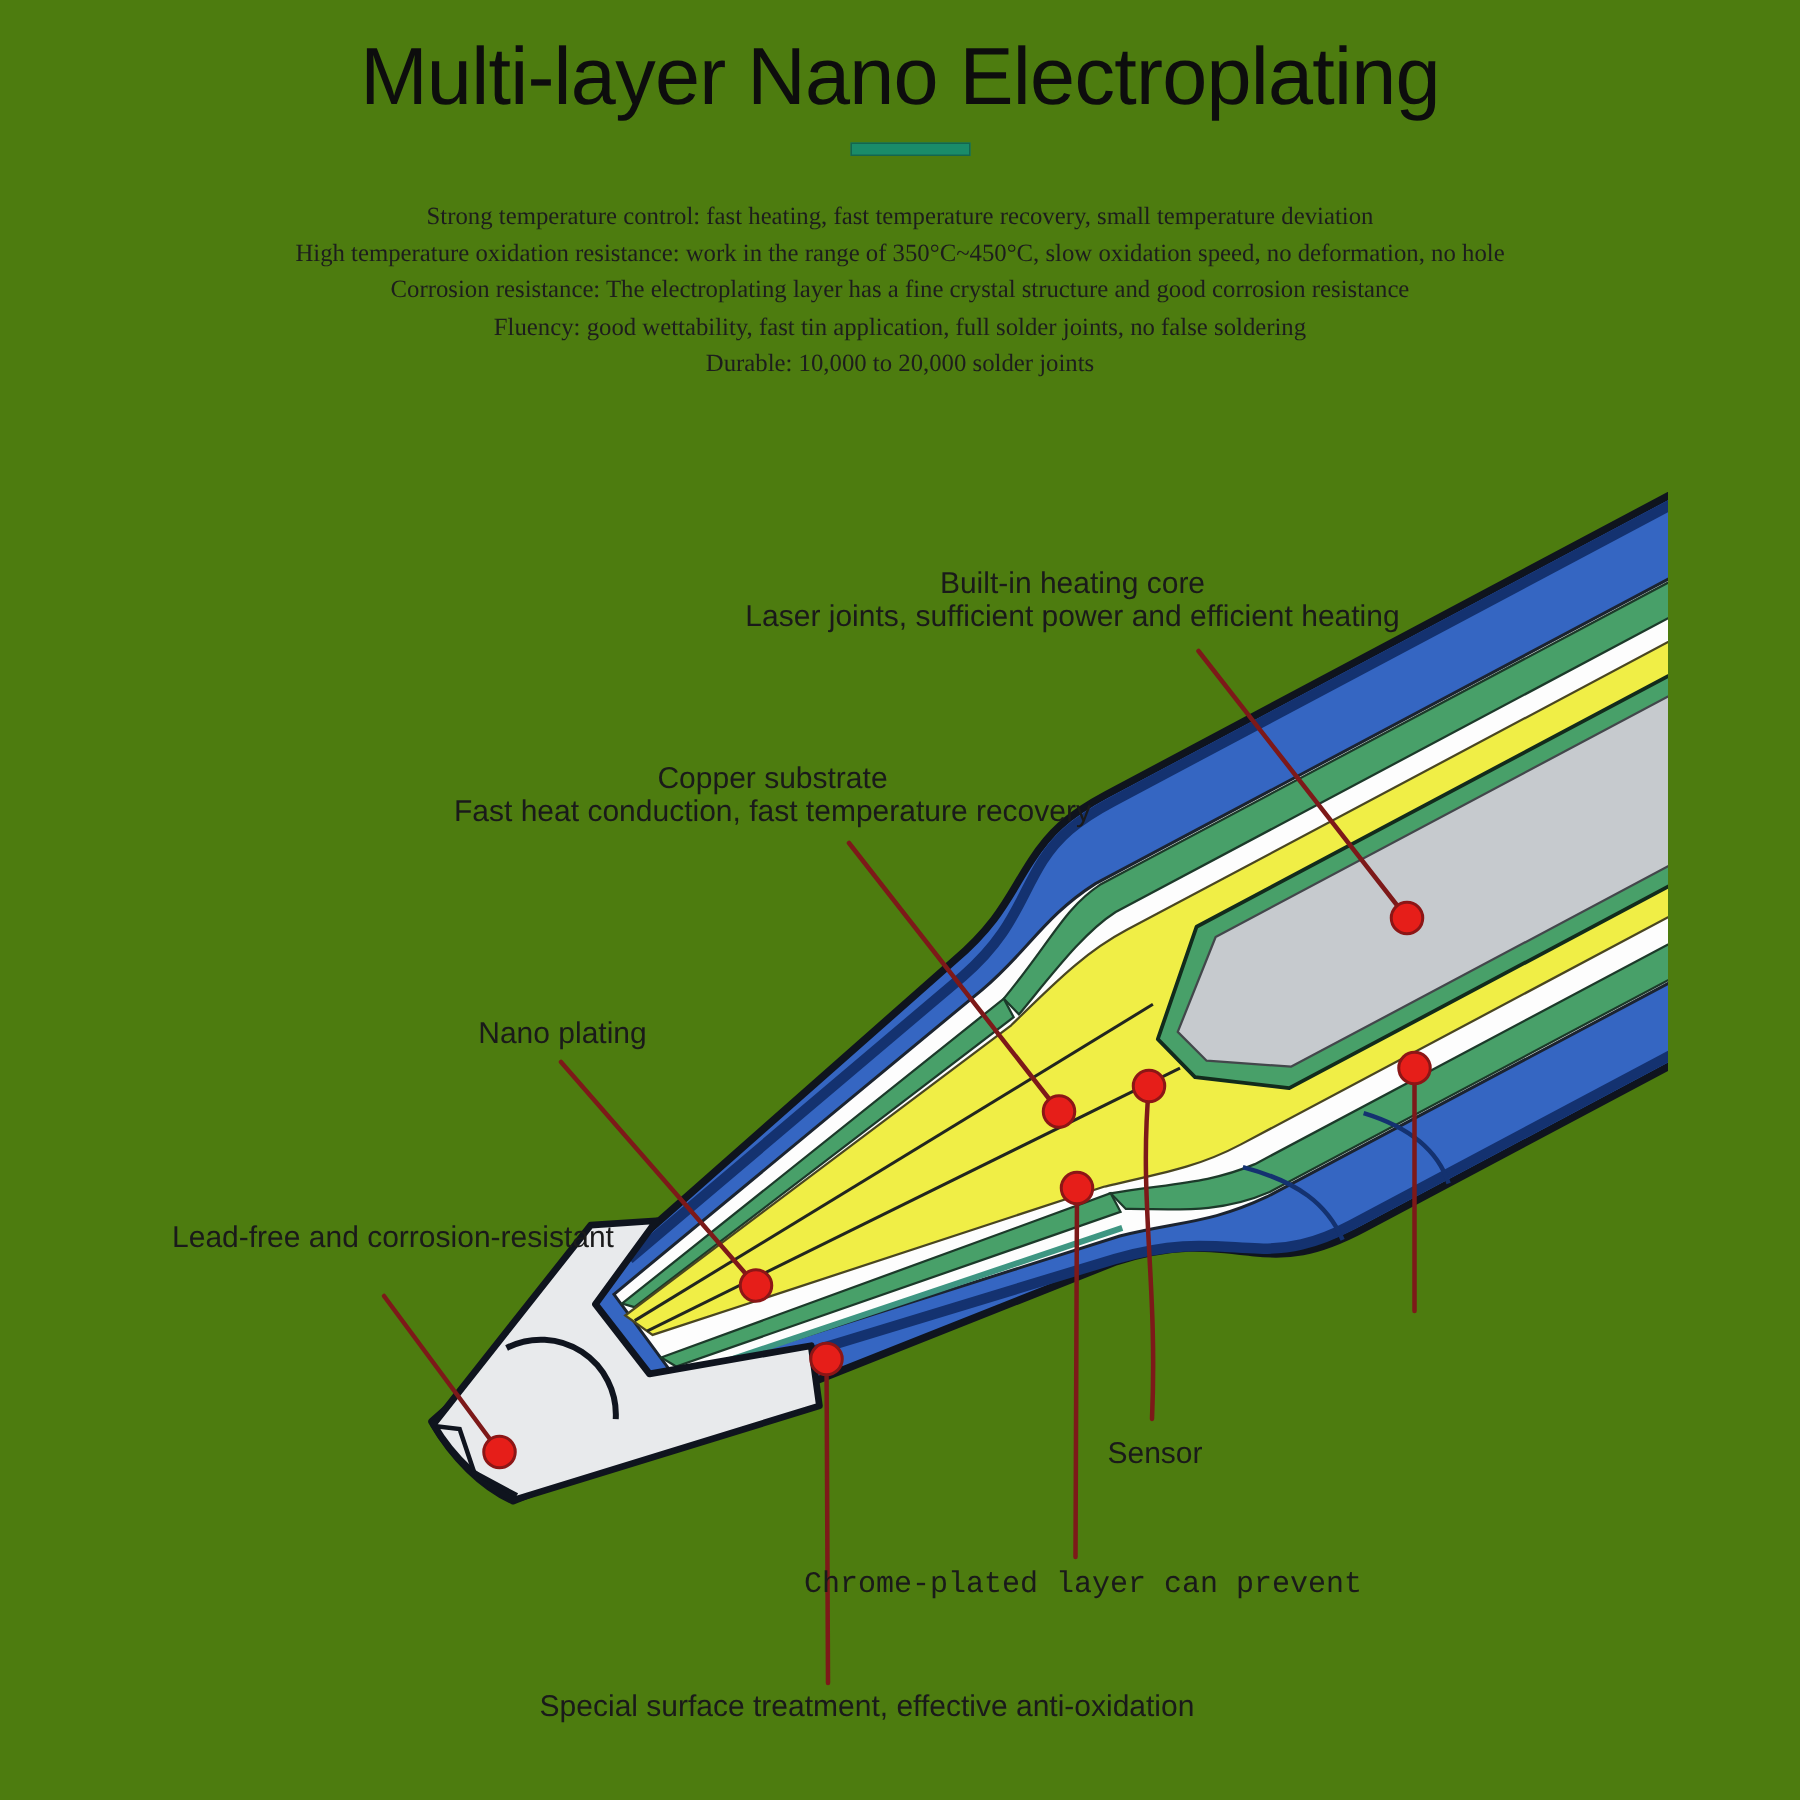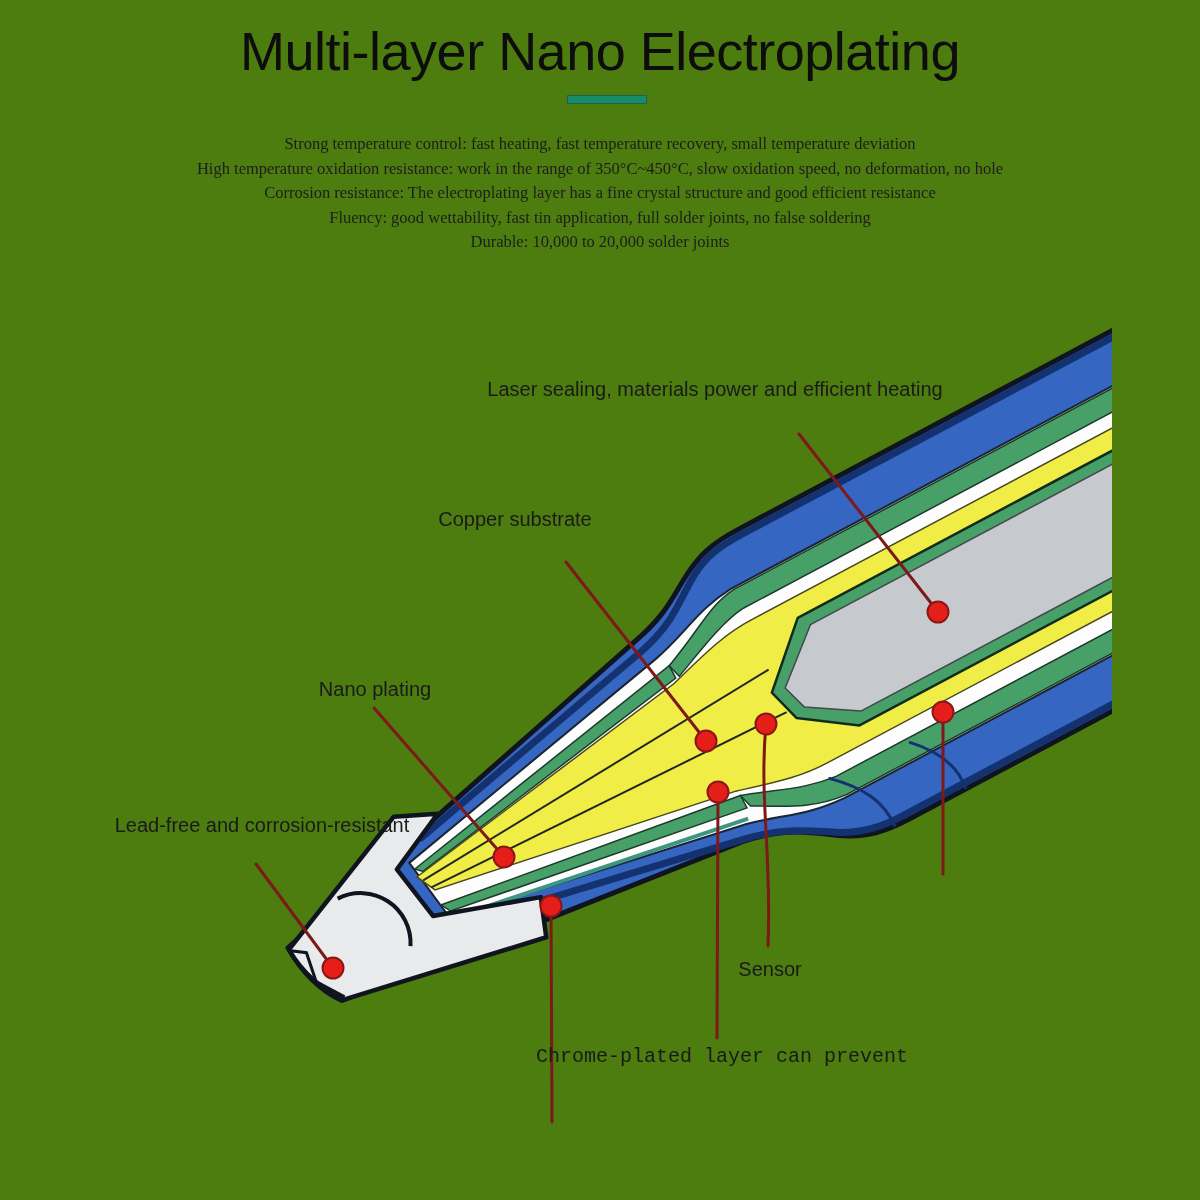--- a/index.html
+++ b/index.html
@@ -28,21 +28,21 @@
 <body>
 
 <div class="stage">
 
   <div class="title">Multi-layer Nano Electroplating</div>
   <div class="title-underline"></div>
 
   <div class="features">
     <div>Strong temperature control: fast heating, fast temperature recovery, small temperature deviation</div>
     <div>High temperature oxidation resistance: work in the range of 350°C~450°C, slow oxidation speed, no deformation, no hole</div>
-    <div>Corrosion resistance: The electroplating layer has a fine crystal structure and good efficient resistance</div>
+    <div>Corrosion resistance: The electroplating layer has a fine crystal structure and good corrosion resistance</div>
     <div>Fluency: good wettability, fast tin application, full solder joints, no false soldering</div>
     <div>Durable: 10,000 to 20,000 solder joints</div>
   </div>
 
   <svg class="art" width="1200" height="1200" viewBox="0 0 1200 1200">
     <defs>
       <clipPath id="cutRight">
           <rect x="0" y="0" width="1112" height="1200"></rect>
         </clipPath>
     </defs>
@@ -104,38 +104,43 @@
       <circle cx="706" cy="741" r="10.5" fill="#e61e19"></circle>
       <circle cx="938" cy="612" r="10.5" fill="#e61e19"></circle>
       <circle cx="766" cy="724" r="10.5" fill="#e61e19"></circle>
       <circle cx="718" cy="792" r="10.5" fill="#e61e19"></circle>
       <circle cx="551" cy="906" r="10.5" fill="#e61e19"></circle>
       <circle cx="943" cy="712" r="10.5" fill="#e61e19"></circle>
     </g>
   </svg>
 
   <div class="callout" style="left:715px;top:378px;transform:translateX(-50%);">
-    <div>Laser sealing, materials power and efficient heating</div>
+    <div>Built-in heating core</div>
+    <div>Laser joints, sufficient power and efficient heating</div>
   </div>
 
   <div class="callout" style="left:515px;top:508px;transform:translateX(-50%);">
     <div>Copper substrate</div>
+    <div>Fast heat conduction, fast temperature recovery</div>
   </div>
 
   <div class="callout" style="left:375px;top:678px;transform:translateX(-50%);">
     <div>Nano plating</div>
   </div>
 
   <div class="callout" style="left:262px;top:814px;transform:translateX(-50%);">
     <div>Lead-free and corrosion-resistant</div>
   </div>
 
 
   <div class="callout" style="left:770px;top:958px;transform:translateX(-50%);">
     <div>Sensor</div>
   </div>
 
   <div class="callout" style="left:722px;top:1046px;transform:translateX(-50%);font-family:Liberation Mono, monospace;">
     <div>Chrome-plated layer can prevent</div>
   </div>
 
+  <div class="callout" style="left:578px;top:1127px;transform:translateX(-50%);">
+    <div>Special surface treatment, effective anti-oxidation</div>
+  </div>
 
 </div>
 
 </body></html>

